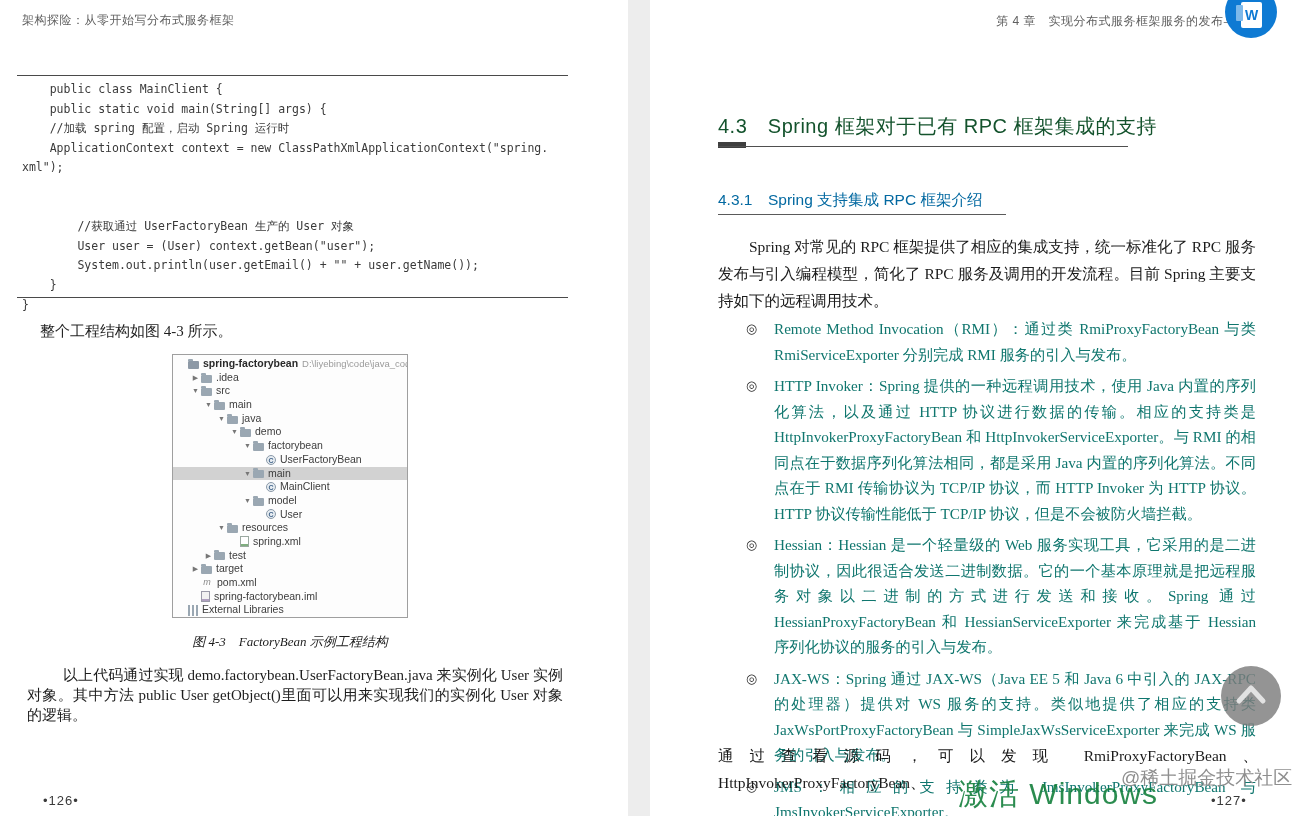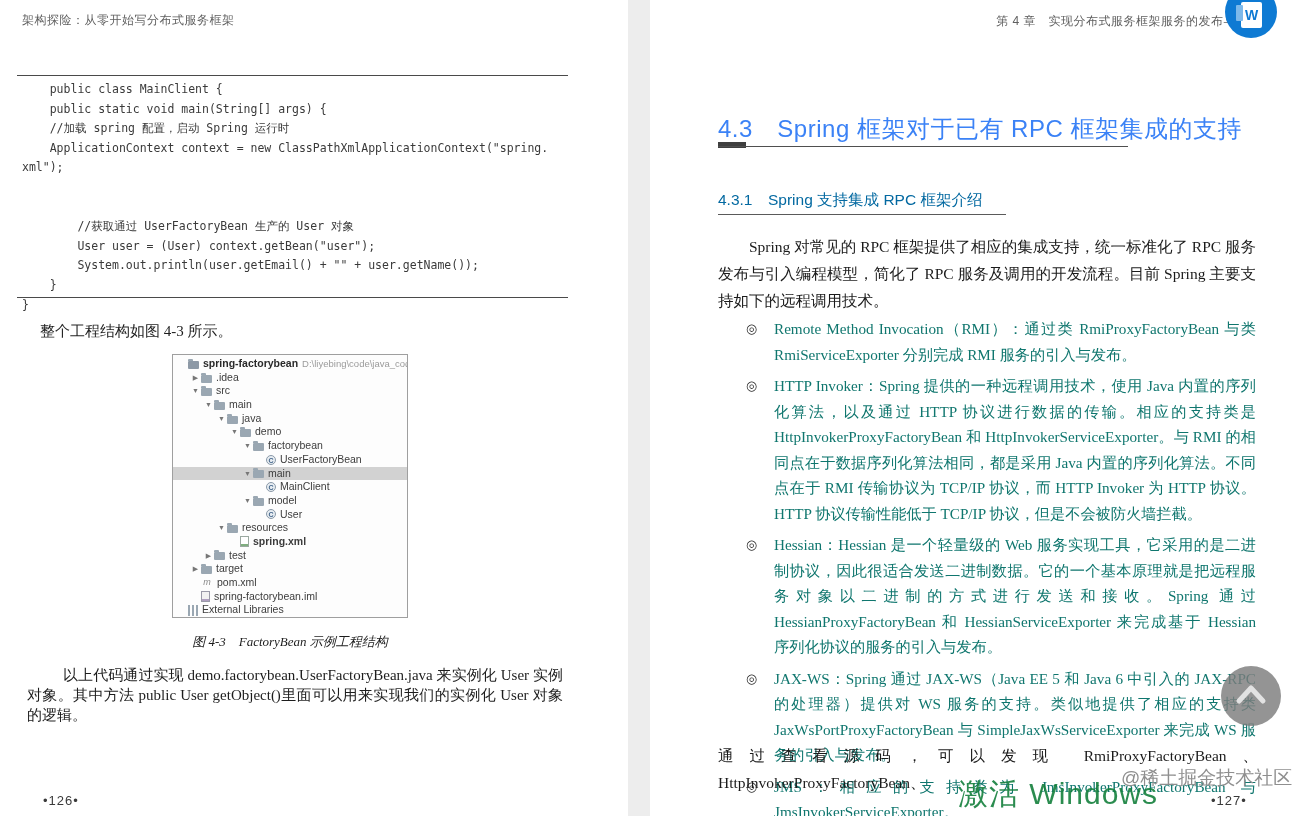--- a/index.html
+++ b/index.html
@@ -74,21 +74,21 @@
     left:27px; top:665px; width:536px; font-size:15px; line-height:20px;
     text-align:justify; text-indent:2.4em; color:#1d1d1d;
   }
   .page-number { font-family:"Liberation Sans", sans-serif; font-size:13px; color:#3a3a3a; letter-spacing:1px; }
   .pn-left  { left:43px;  top:793px; }
   .pn-right { left:1211px; top:793px; }
 
   
   .section-title {
     left:718px; top:113px; font-family:"Liberation Sans", sans-serif;
-    font-size:24px; font-weight:500; color:#3b82f6; letter-spacing:0.5px;
+    font-size:20px; font-weight:500; color:#14532d; letter-spacing:0.5px;
   }
   .section-underline  { left:718px; top:146px; width:410px; height:1px; background:#4f4f4f; }
   .section-tick       { left:718px; top:142px; width:28px; height:6px; background:#3f3f3f; }
   .subsection-title {
     left:718px; top:190px; font-family:"Liberation Sans", sans-serif;
     font-size:15.5px; font-weight:500; color:#0369a1;
   }
   .subsection-underline { left:718px; top:214px; width:288px; height:1px; background:#5a5a5a; }
 
   .body-paragraph {
@@ -214,21 +214,21 @@
     <div class="tree-row" style="padding-left: 82px;">
       <span class="tree-arrow"></span>
       <span class="tree-icon icon-class">C</span>
       <span class="tree-label">User</span>
     </div>
     <div class="tree-row" style="padding-left: 43px;">
       <span class="tree-arrow">▼</span>
       <span class="tree-icon icon-folder"></span>
       <span class="tree-label">resources</span>
     </div>
-    <div class="tree-row" style="padding-left: 56px; font-weight: bold;">
+    <div class="tree-row" style="padding-left: 56px;">
       <span class="tree-arrow"></span>
       <span class="tree-icon icon-xml-file"></span>
       <span class="tree-label">spring.xml</span>
     </div>
     <div class="tree-row" style="padding-left: 30px;">
       <span class="tree-arrow">▶</span>
       <span class="tree-icon icon-folder"></span>
       <span class="tree-label">test</span>
     </div>
     <div class="tree-row" style="padding-left: 17px;">

